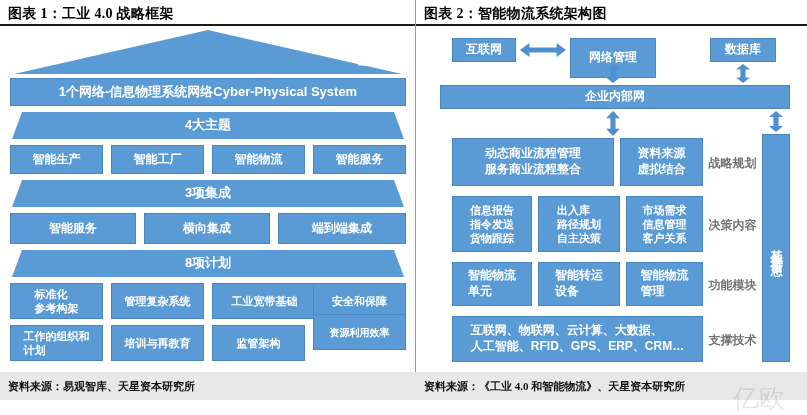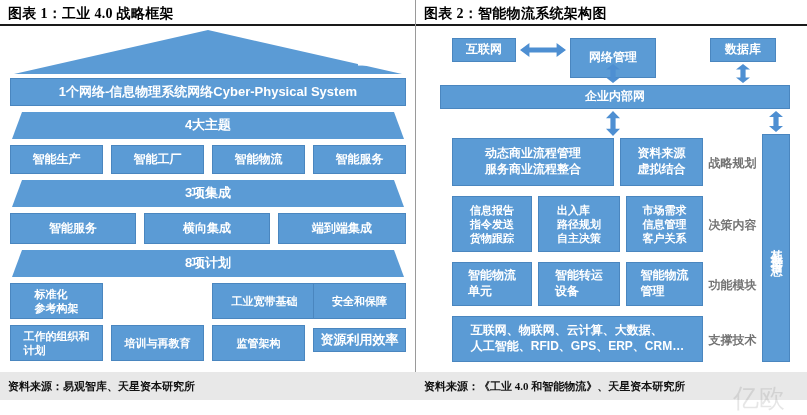--- a/index.html
+++ b/index.html
@@ -44,27 +44,28 @@
   <div class="bluebox" style="left:313px;top:145px;width:93px;height:29px">智能服务</div>
 
   <div class="bluebox hdrbar" style="left:12px;top:180px;width:392px;height:27px">3项集成</div>
   <div class="bluebox" style="left:10px;top:213px;width:126px;height:31px">智能服务</div>
   <div class="bluebox" style="left:144px;top:213px;width:126px;height:31px">横向集成</div>
   <div class="bluebox" style="left:278px;top:213px;width:128px;height:31px">端到端集成</div>
 
   <div class="bluebox hdrbar" style="left:12px;top:250px;width:392px;height:27px">8项计划</div>
   <div class="bluebox" style="left:10px;top:283px;width:93px;height:36px;font-size:11px">标准化
 参考构架</div>
+  <div class="bluebox" style="left:111px;top:283px;width:93px;height:36px;font-size:11px">管理复杂系统</div>
   <div class="bluebox" style="left:212px;top:283px;width:105px;height:36px;font-size:11px">工业宽带基础</div>
   <div class="bluebox" style="left:313px;top:283px;width:93px;height:36px;font-size:11px">安全和保障</div>
   <div class="bluebox" style="left:10px;top:325px;width:93px;height:36px;font-size:11px">工作的组织和
 计划</div>
   <div class="bluebox" style="left:111px;top:325px;width:93px;height:36px;font-size:11px">培训与再教育</div>
   <div class="bluebox" style="left:212px;top:325px;width:93px;height:36px;font-size:11px">监管架构</div>
-  <div class="bluebox" style="left:313px;top:328px;width:93px;height:24px;font-size:13px">资源利用效率</div>
+  <div class="bluebox" style="left:313px;top:314px;width:93px;height:36px;font-size:10px">资源利用效率</div>
 
   <div class="bluebox" style="left:452px;top:38px;width:64px;height:24px">互联网</div>
   <div class="arrow" style="left:520px;top:43px;width:46px;height:14px">
     <svg viewBox="0 0 44 14" preserveAspectRatio="none">
         <path d="M9 0 L0 7 L9 14 L9 9.6 L35 9.6 L35 14 L44 7 L35 0 L35 4.4 L9 4.4 Z"></path>
       </svg>
   </div>
   <div class="bluebox" style="left:570px;top:38px;width:86px;height:40px">网络管理</div>
   <div class="bluebox" style="left:710px;top:38px;width:66px;height:24px">数据库</div>
 

